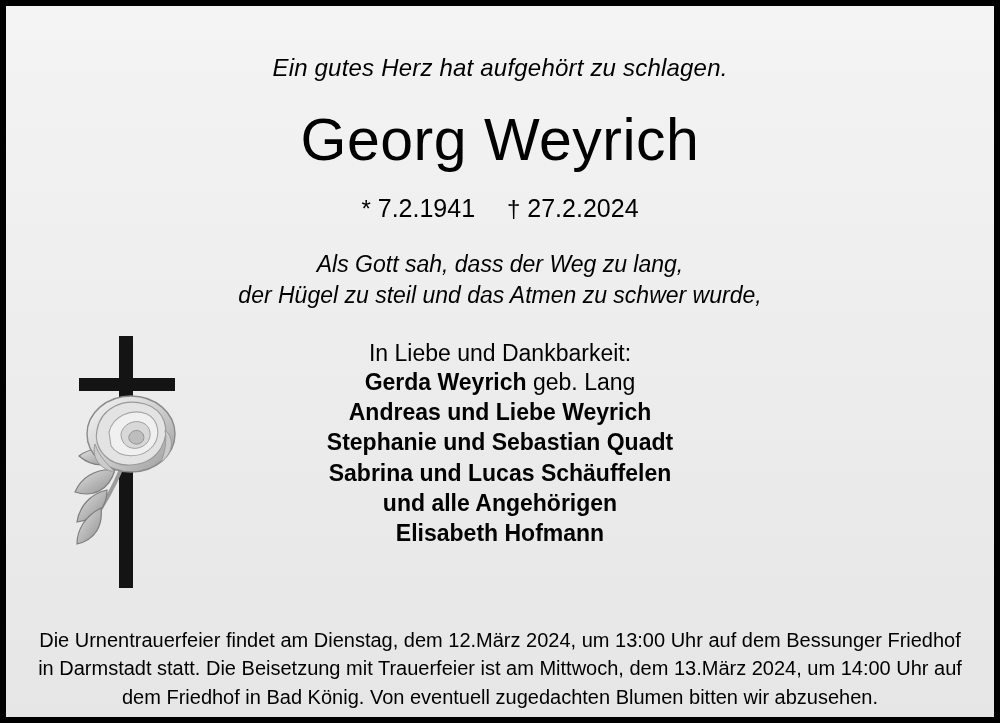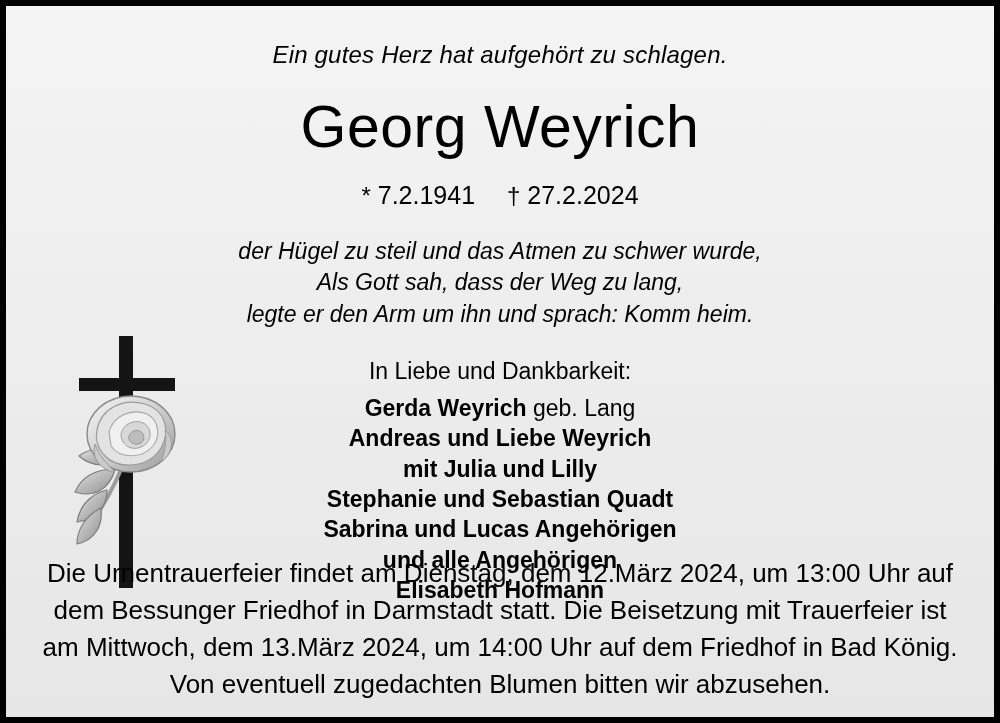--- a/index.html
+++ b/index.html
@@ -25,21 +25,21 @@
     height: 100%;
     background: linear-gradient(180deg, #f4f4f4 0%, #ececec 55%, #e6e6e6 100%);
   }
 
   
   .top-quote {
     text-align: center;
     font-style: italic;
     font-size: 24px;
     color: #000;
-    padding-top: 35px;
+    padding-top: 48px;
     letter-spacing: 0.2px;
   }
 
   
   .name {
     text-align: center;
     font-size: 59px;
     margin-top: 24px;
     color: #000;
     letter-spacing: 0.5px;
@@ -70,21 +70,20 @@
   }
 
   
   .family-block {
     margin-top: 28px;
     text-align: center;
   }
   .family-intro {
     font-size: 23px;
     color: #000;
-    margin-bottom: 8px;
   }
   .family-line {
     font-size: 23px;
     font-weight: bold;
     color: #000;
     line-height: 1.32;
   }
   .family-line .regular {
     font-weight: normal;
   }
@@ -96,24 +95,24 @@
     top: 312px;
     width: 190px;
     height: 270px;
   }
 
   
   .footer {
     position: absolute;
     left: 0;
     right: 0;
-    bottom: 14px;
+    bottom: 6px;
     padding: 0 32px;
     text-align: center;
-    font-size: 26px;
+    font-size: 20px;
     line-height: 1.42;
     color: #000;
   }
   .footer p {
     margin: 0;
   }
 </style>
 </head>
 <body>
 
@@ -126,42 +125,38 @@
 
     <div class="dates">
       <span class="sym">*</span>
       <span>7.2.1941</span>
       <span class="gap"></span>
       <span class="sym">†</span>
       <span>27.2.2024</span>
     </div>
 
     <div class="poem">
+      <div>Als Gott sah, dass der Weg zu lang,</div>
       <div>der Hügel zu steil und das Atmen zu schwer wurde,</div>
-      <div>Als Gott sah, dass der Weg zu lang,</div>
-      <div>legte er den Arm um ihn und sprach: Komm heim.</div>
     </div>
 
     <div class="family-block">
       <div class="family-intro">In Liebe und Dankbarkeit:</div>
 
       <div class="family-line">
         <span>Gerda Weyrich</span><span class="regular"> geb. Lang</span>
       </div>
       <div class="family-line">
         <span>Andreas und Liebe Weyrich</span><span class="regular"></span>
       </div>
       <div class="family-line">
-        <span>mit Julia und Lilly</span><span class="regular"></span>
-      </div>
-      <div class="family-line">
         <span>Stephanie und Sebastian Quadt</span><span class="regular"></span>
       </div>
       <div class="family-line">
-        <span>Sabrina und Lucas Angehörigen</span><span class="regular"></span>
+        <span>Sabrina und Lucas Schäuffelen</span><span class="regular"></span>
       </div>
       <div class="family-line">
         <span>und alle Angehörigen</span><span class="regular"></span>
       </div>
       <div class="family-line">
         <span>Elisabeth Hofmann</span><span class="regular"></span>
       </div>
     </div>
 
     <div class="graphic">

